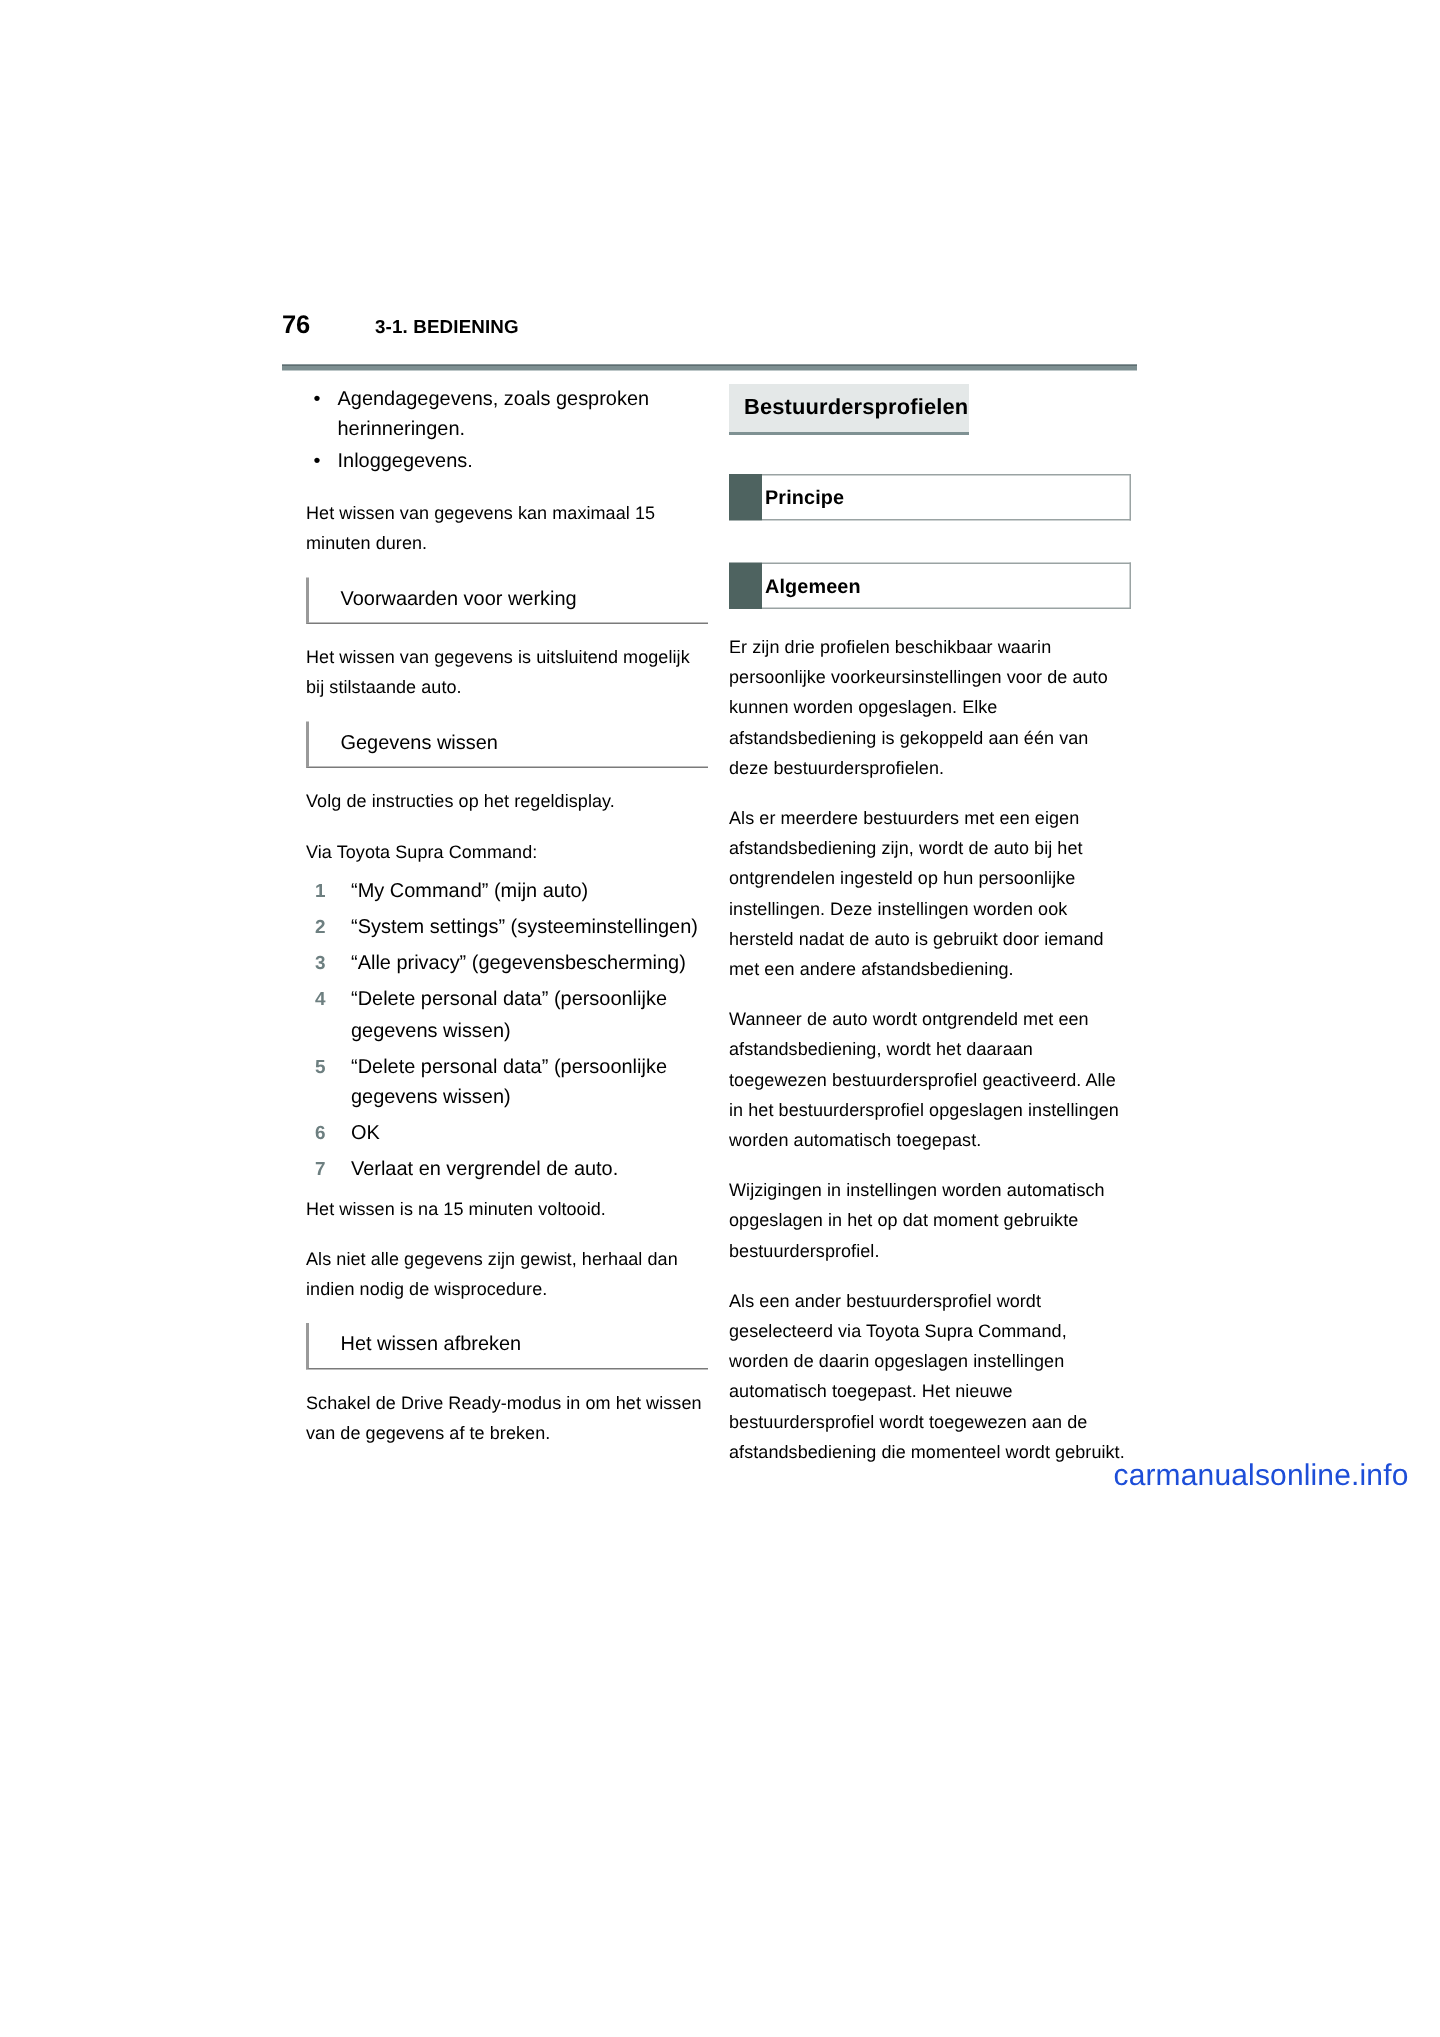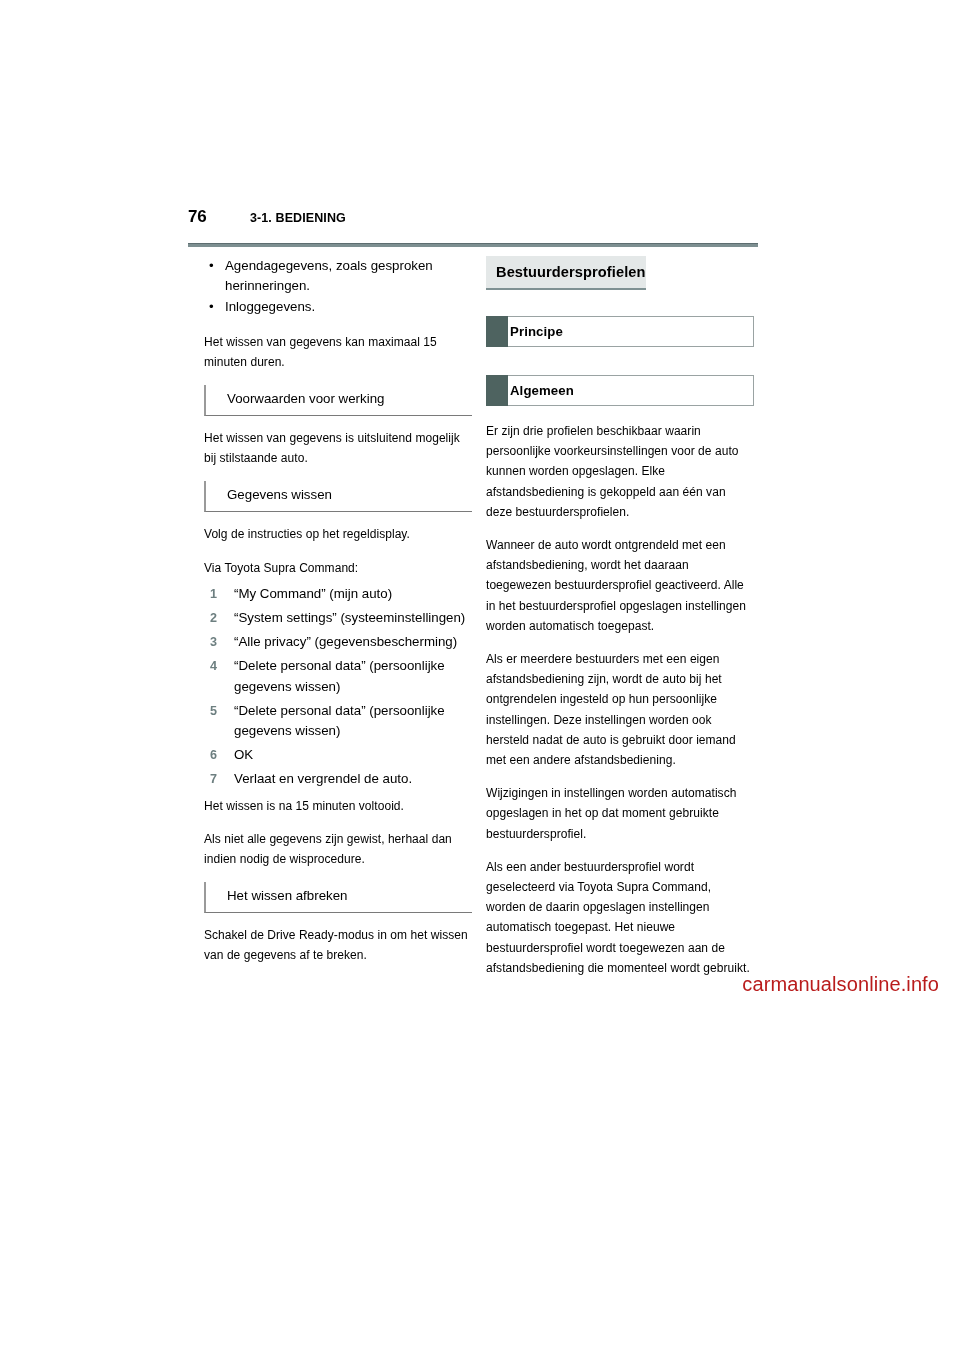--- a/index.html
+++ b/index.html
@@ -196,21 +196,21 @@
     font-weight: bold;
     letter-spacing: 0.1px;
   }
 
   
   .watermark {
     position: absolute;
     right: 21px;
     bottom: 18px;
     font-size: 20px;
-    color: #b91c1c;
+    color: #1d4ed8;
     letter-spacing: 0.1px;
     font-family: "Liberation Sans", sans-serif;
   }
 </style>
 </head>
 <body>
 
 <div class="page">
 
   <div class="running-head">
@@ -306,20 +306,20 @@
 
 
     <div class="box-head" style="margin-top:28px;">
       <div class="box-tab"></div>
       <div class="box-body">
         <span class="box-text">Algemeen</span>
       </div>
     </div>
 
     <p class="body">Er zijn drie profielen beschikbaar waarin persoonlijke voorkeursinstellingen voor de auto kunnen worden opgeslagen. Elke afstandsbediening is gekoppeld aan één van deze bestuurdersprofielen.</p>
+    <p class="body">Als er meerdere bestuurders met een eigen afstandsbediening zijn, wordt de auto bij het ontgrendelen ingesteld op hun persoonlijke instellingen. Deze instellingen worden ook hersteld nadat de auto is gebruikt door iemand met een andere afstandsbediening.</p>
     <p class="body">Wanneer de auto wordt ontgrendeld met een afstandsbediening, wordt het daaraan toegewezen bestuurdersprofiel geactiveerd. Alle in het bestuurdersprofiel opgeslagen instellingen worden automatisch toegepast.</p>
-    <p class="body">Als er meerdere bestuurders met een eigen afstandsbediening zijn, wordt de auto bij het ontgrendelen ingesteld op hun persoonlijke instellingen. Deze instellingen worden ook hersteld nadat de auto is gebruikt door iemand met een andere afstandsbediening.</p>
     <p class="body">Wijzigingen in instellingen worden automatisch opgeslagen in het op dat moment gebruikte bestuurdersprofiel.</p>
     <p class="body">Als een ander bestuurdersprofiel wordt geselecteerd via Toyota Supra Command, worden de daarin opgeslagen instellingen automatisch toegepast. Het nieuwe bestuurdersprofiel wordt toegewezen aan de afstandsbediening die momenteel wordt gebruikt.</p>
   </div>
 
   <div class="watermark">carmanualsonline.info</div>
 </div>
 
 </body></html>

